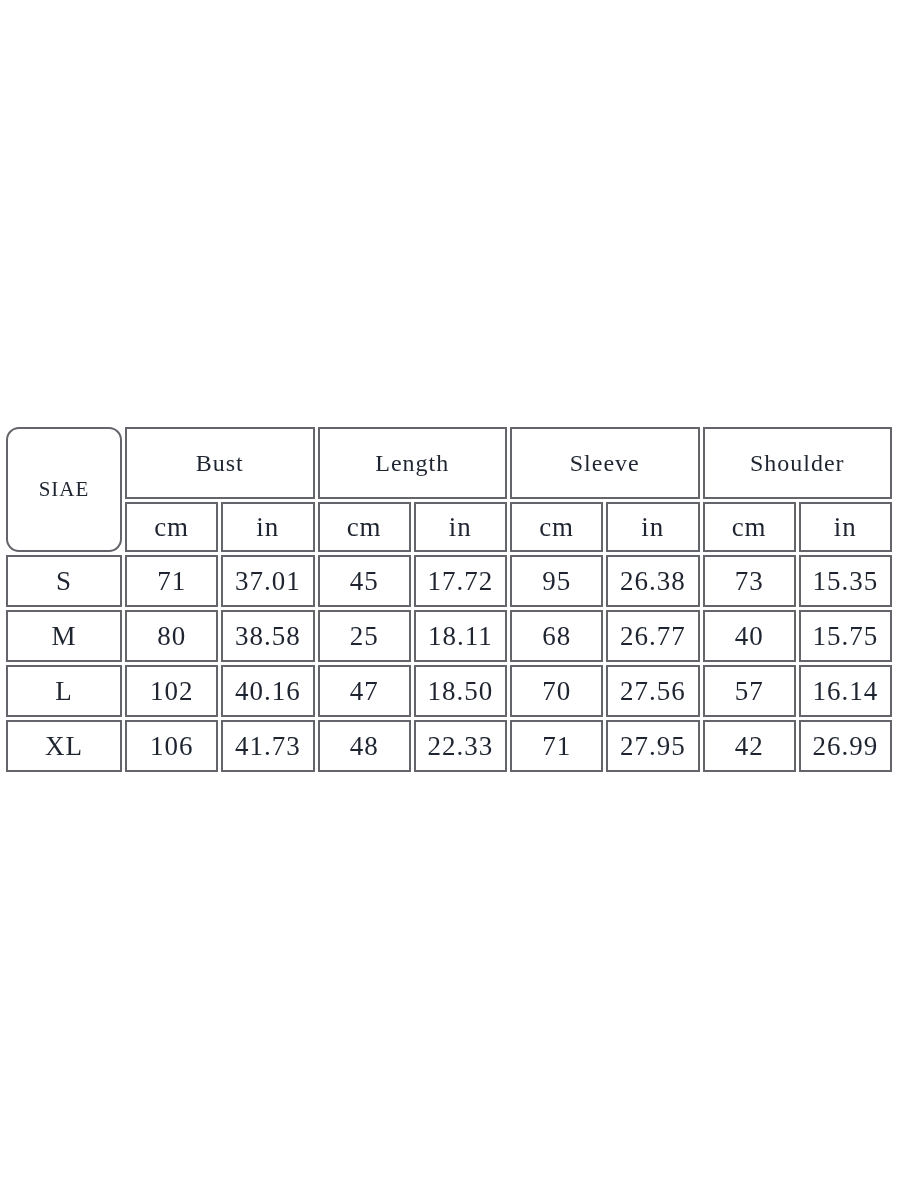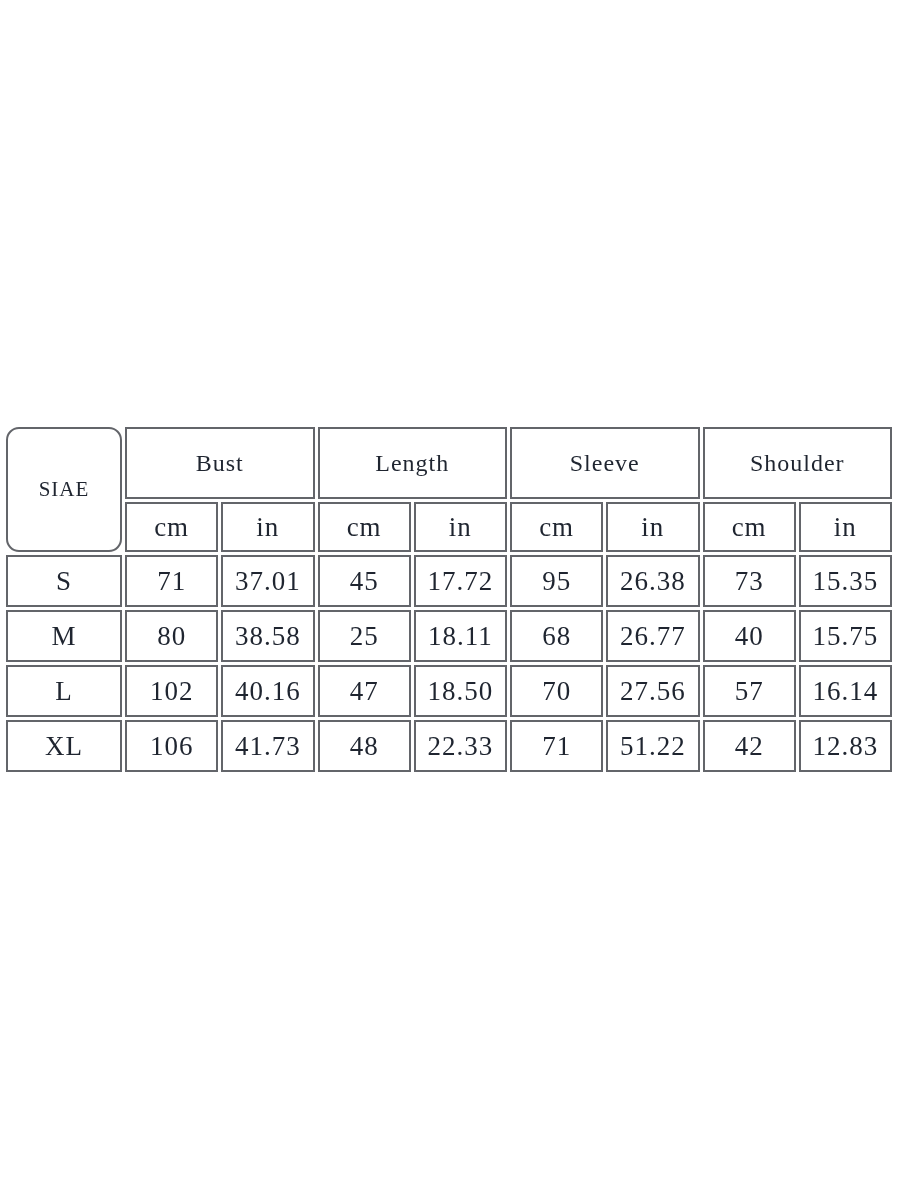--- a/index.html
+++ b/index.html
@@ -115,19 +115,19 @@
         <td class="val">57</td>
         <td class="val">16.14</td>
       </tr>
       <tr>
         <td class="size-label">XL</td>
         <td class="val">106</td>
         <td class="val">41.73</td>
         <td class="val">48</td>
         <td class="val">22.33</td>
         <td class="val">71</td>
-        <td class="val">51.22</td>
+        <td class="val">27.95</td>
         <td class="val">42</td>
-        <td class="val">12.83</td>
+        <td class="val">26.99</td>
       </tr>
     </tbody>
   </table>
 </div>
 
 </body></html>

